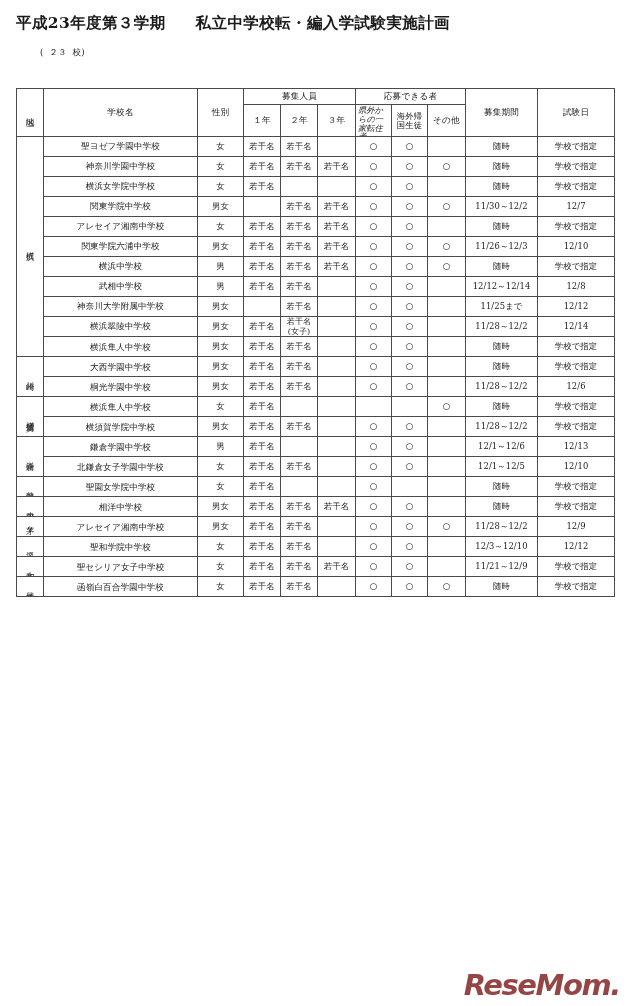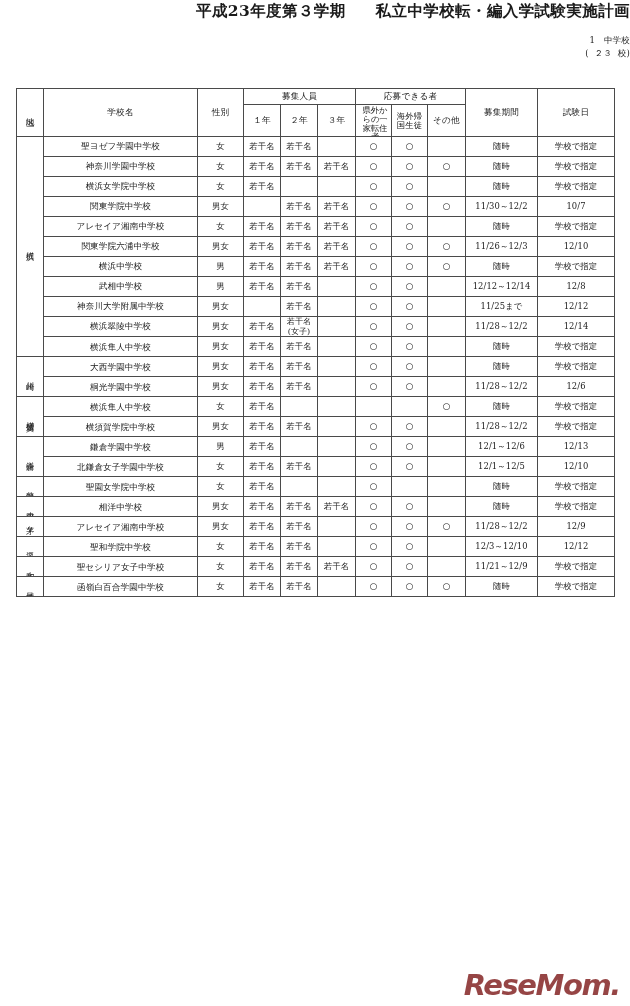--- a/index.html
+++ b/index.html
@@ -13,22 +13,21 @@
     height: 1006px;
     position: relative;
     overflow: hidden;
     font-family: "DejaVu Serif", "Liberation Serif", serif;
     color: #1a1a1a;
     -webkit-font-smoothing: antialiased;
   }
 
   
   .doc-header {
-    padding: 2px 0 0 16px;
-    text-align: right;
+    padding: 14px 0 0 16px;
   }
   .doc-title {
     font-size: 15.5px;
     font-weight: bold;
     letter-spacing: 0.4px;
     white-space: nowrap;
     line-height: 1.2;
   }
   .doc-title .title-gap {
     display: inline-block;
@@ -128,26 +127,27 @@
   
   .hd-clip {
     position: relative;
   }
   .hd-clip .clipbox {
     position: absolute;
     left: 1px;
     top: 1px;
     width: 34px;
     height: 100%;
-    text-align: center;
+    text-align: left;
     padding-left: 1px;
     font-size: 8.3px;
     line-height: 1.06;
     letter-spacing: -0.1px;
     overflow: hidden;
+    font-style: italic;
   }
   .hd-sub-2line {
     font-size: 8.3px;
     line-height: 1.08;
   }
   .hd-sub-2line span { display: block; }
 
   
   .watermark {
     position: absolute;
@@ -164,21 +164,20 @@
     pointer-events: none;
     line-height: 1;
   }
 </style>
 </head>
 <body>
 
 <div class="doc-header">
   <div class="doc-title"><span>平成23年度第３学期</span><span class="title-gap"></span><span>私立中学校転・編入学試験実施計画</span></div>
   <div class="doc-subtitle">
-    <span class="sub-line">1   中学校</span>
     <span class="sub-line">(  ２３  校)</span>
   </div>
 </div>
 
 <div class="table-wrap">
   <table class="plan">
     <colgroup>
       <col class="hd-chiku">
         <col class="hd-school">
         <col class="hd-sex">
@@ -272,21 +271,21 @@
         <tr class="row-h3">
           <td class="school">関東学院中学校</td>
           <td class="data-cell">男女</td>
           <td class="data-cell"></td>
           <td class="data-cell">若干名</td>
           <td class="data-cell">若干名</td>
           <td class="maru">○</td>
           <td class="maru">○</td>
           <td class="maru">○</td>
           <td class="data-cell">11/30～12/2</td>
-          <td class="data-cell">10/7</td>
+          <td class="data-cell">12/7</td>
         </tr>
         <tr class="row-h3">
           <td class="school">アレセイア湘南中学校</td>
           <td class="data-cell">女</td>
           <td class="data-cell">若干名</td>
           <td class="data-cell">若干名</td>
           <td class="data-cell">若干名</td>
           <td class="maru">○</td>
           <td class="maru">○</td>
           <td class="maru"></td>

